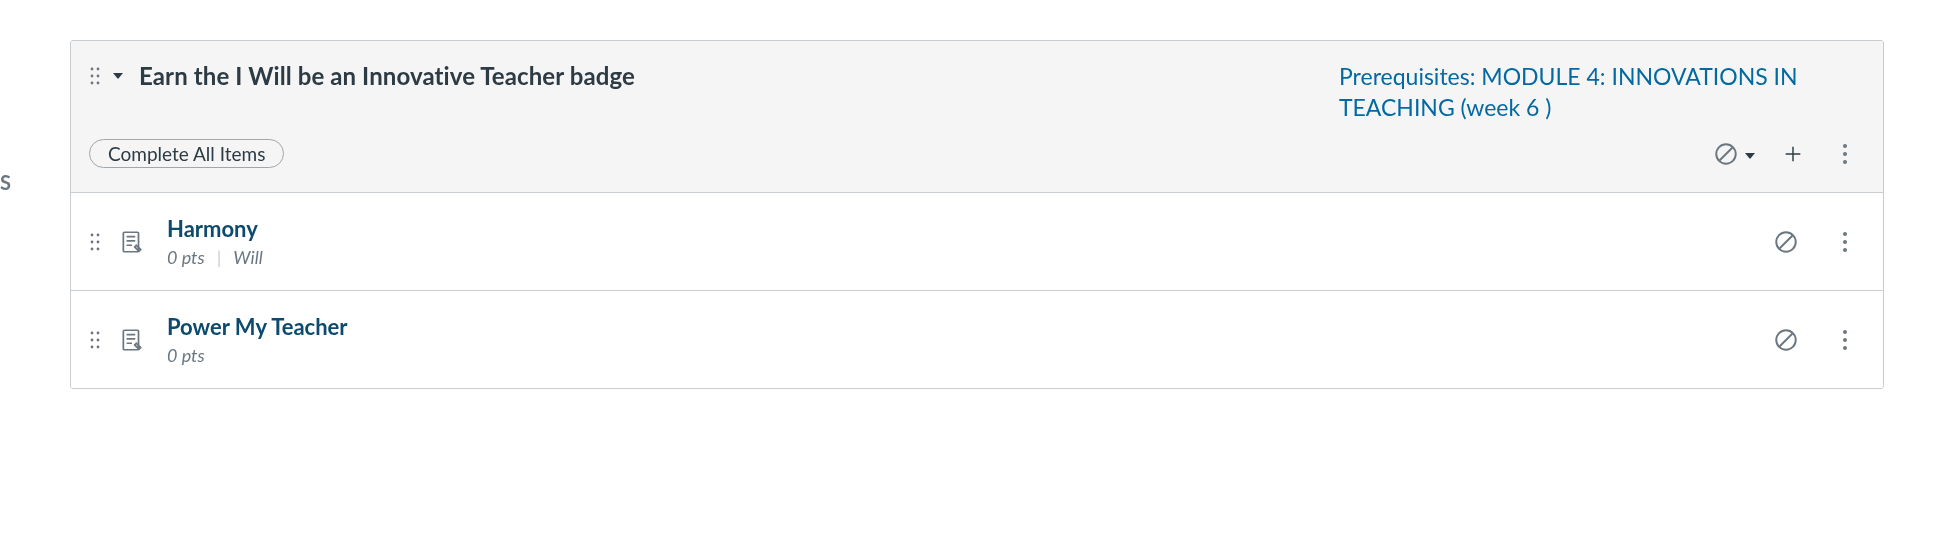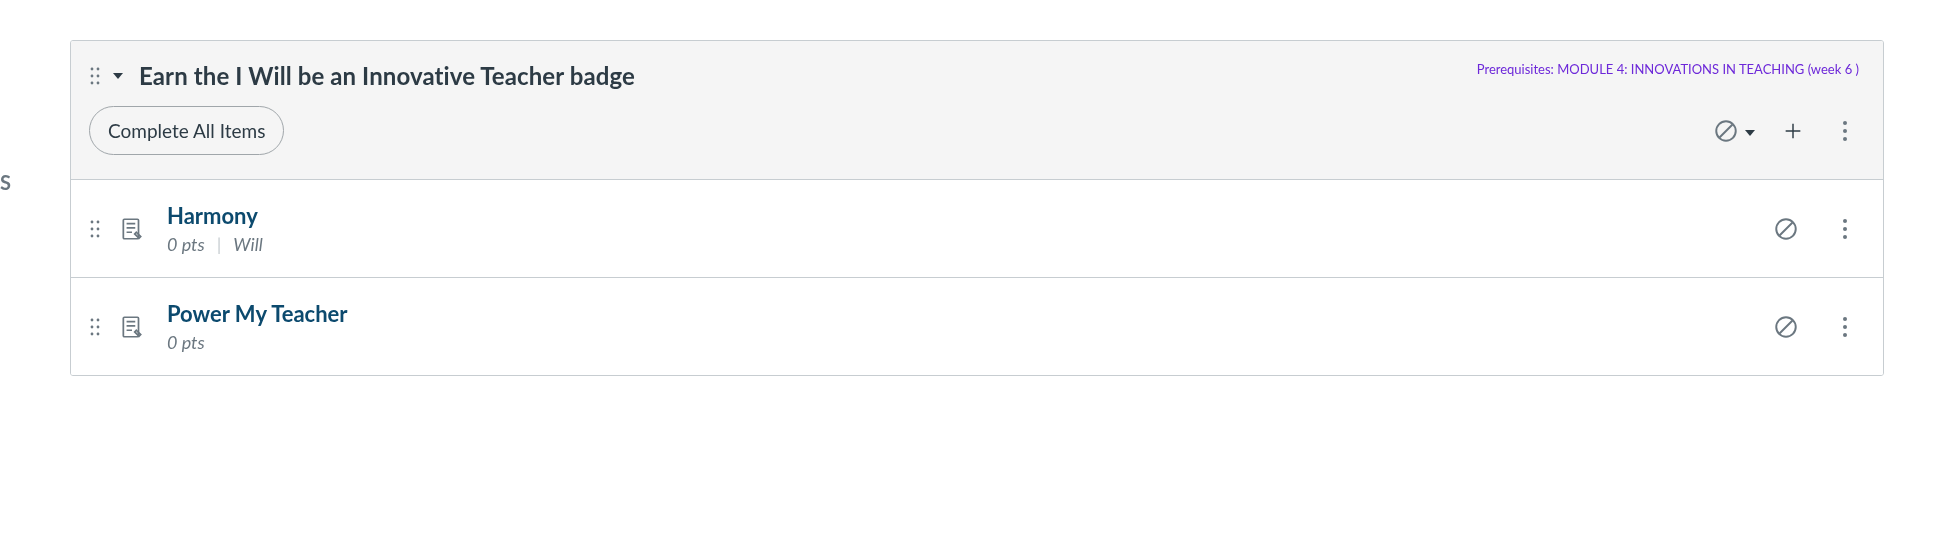--- a/index.html
+++ b/index.html
@@ -50,39 +50,39 @@
       margin-left: -4px;
     }
     .caret-btn svg { width: 12px; height: 12px; }
     .module-title {
       font-size: 24px;
       font-weight: 700;
       color: #2D3B45;
       letter-spacing: 0.1px;
     }
     .prereq-text {
-      font-size: 13px;
-      color: #6d28d9;
+      font-size: 23px;
+      color: #0369a1;
       max-width: 520px;
       line-height: 1.35;
-      text-align: right;
+      text-align: left;
     }
     .prereq-label { }
     .header-lower-row {
       display: flex;
       align-items: center;
       justify-content: space-between;
       margin-top: 16px;
     }
     .complete-pill {
       display: inline-flex;
       align-items: center;
       border: 1px solid #A0A6AA;
       border-radius: 999px;
-      padding: 12px 18px;
+      padding: 2px 18px;
       font-size: 19px;
       color: #2D3B45;
       cursor: default;
       user-select: none;
     }
     .header-actions {
       display: flex;
       align-items: center;
       gap: 24px;
     }

